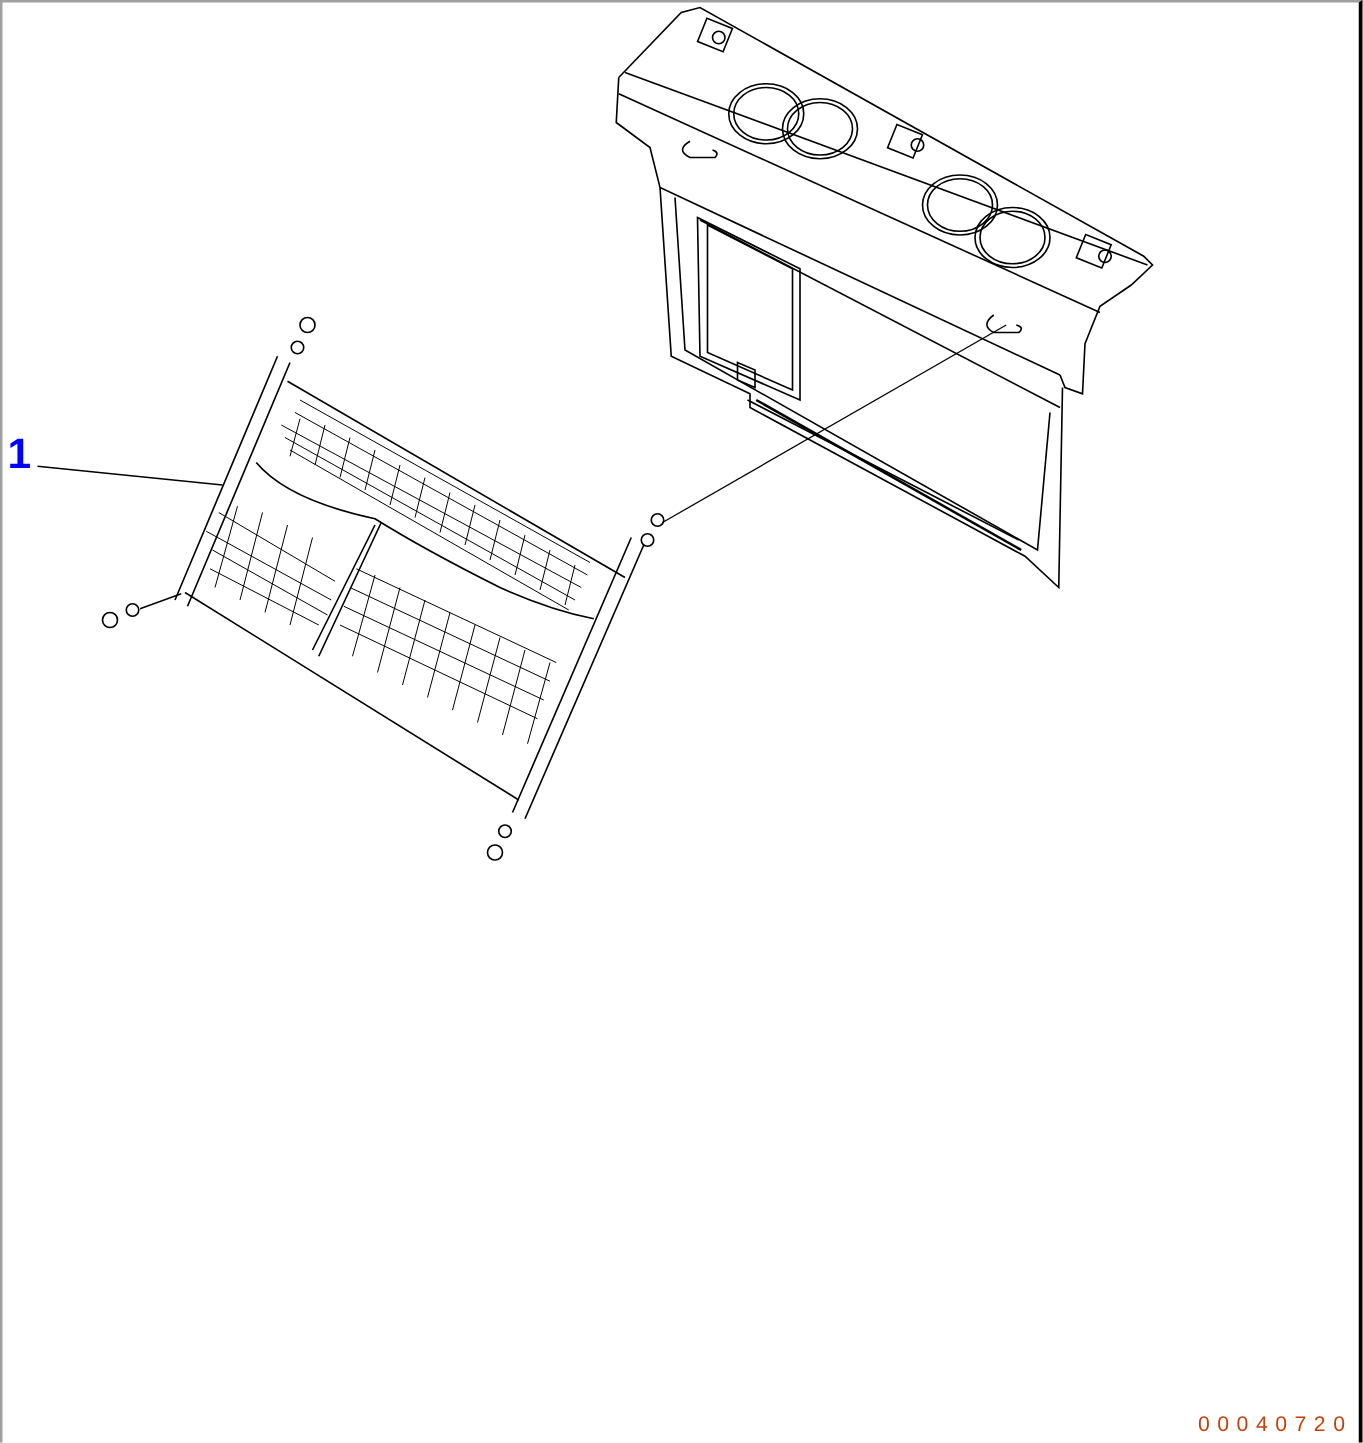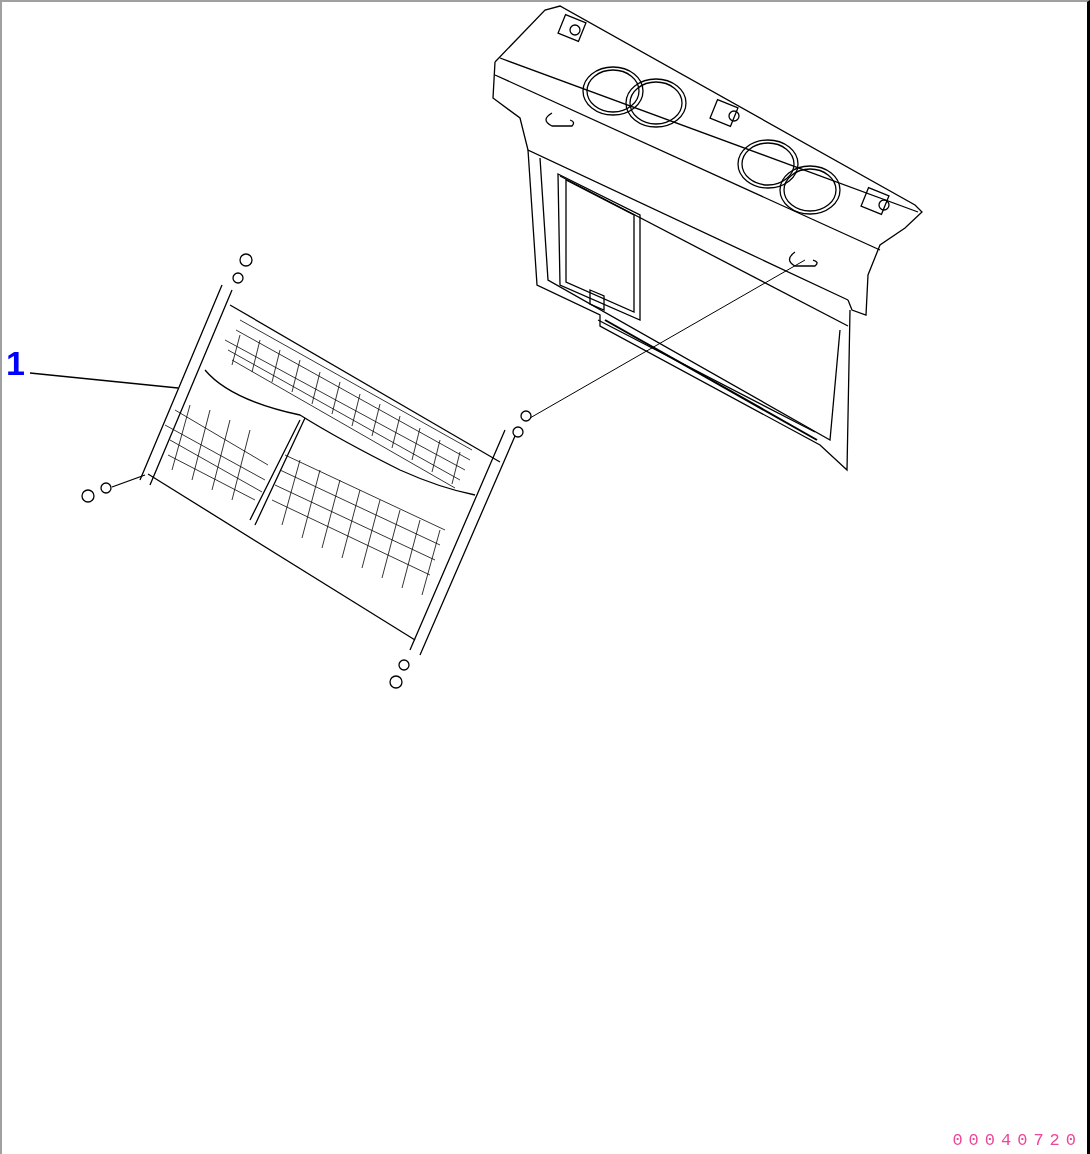--- a/index.html
+++ b/index.html
@@ -1,20 +1,20 @@
 <!DOCTYPE html>
 <html><head>
 <meta charset="utf-8">
 <style>
   html,body{margin:0;padding:0;background:#fff;}
   body{width:1090px;height:1154px;position:relative;overflow:hidden;font-family:"Liberation Sans",sans-serif;}
   .frame{position:absolute;left:0;top:0;width:1090px;height:1154px;box-sizing:border-box;border-top:2px solid #a0a0a0;border-left:2px solid #a0a0a0;border-right:3px solid #000;}
   svg.drawing{position:absolute;left:0;top:0;}
   .callout{position:absolute;left:6px;top:346px;font-size:34px;font-weight:bold;color:#0000ff;line-height:1;}
-  .drawing-number{position:absolute;right:8px;bottom:4px;font-family:Liberation Mono, monospace;font-size:17px;letter-spacing:6px;color:#ec4899;}
+  .drawing-number{position:absolute;right:8px;bottom:4px;font-family:Liberation Sans, sans-serif;font-size:17px;letter-spacing:6px;color:#c2410c;}
 </style>
 </head>
 <body>
 
 <div class="frame"></div>
 
 <svg class="drawing" width="1090" height="1154" viewBox="0 0 1090 1154" fill="none" stroke="#000" stroke-width="1.3">
 
   <g>
 

